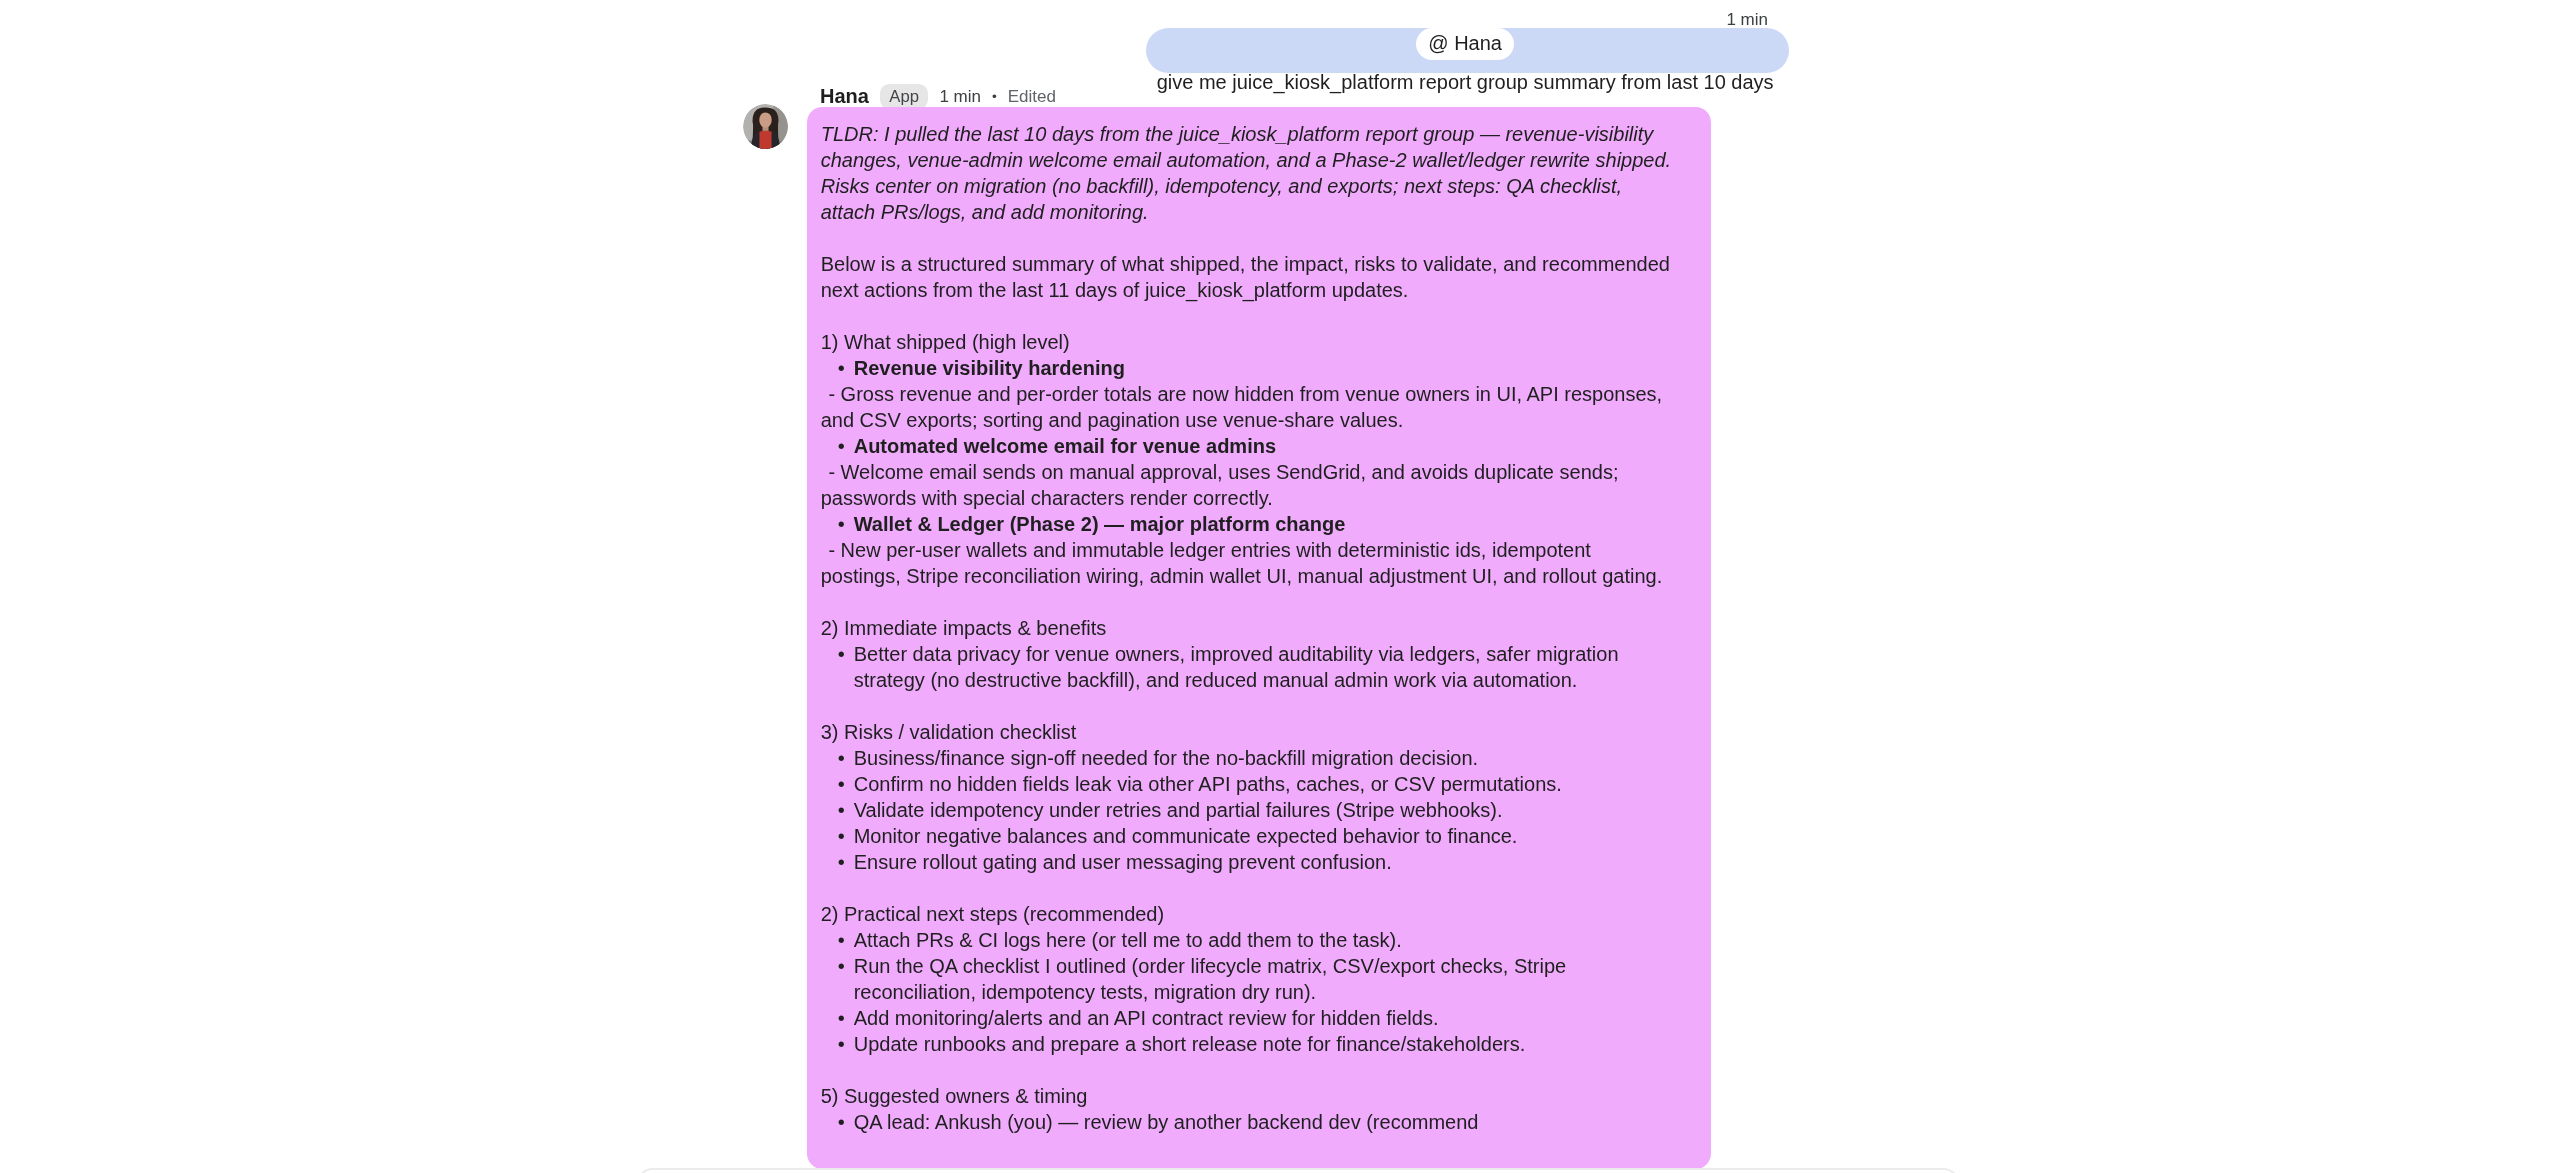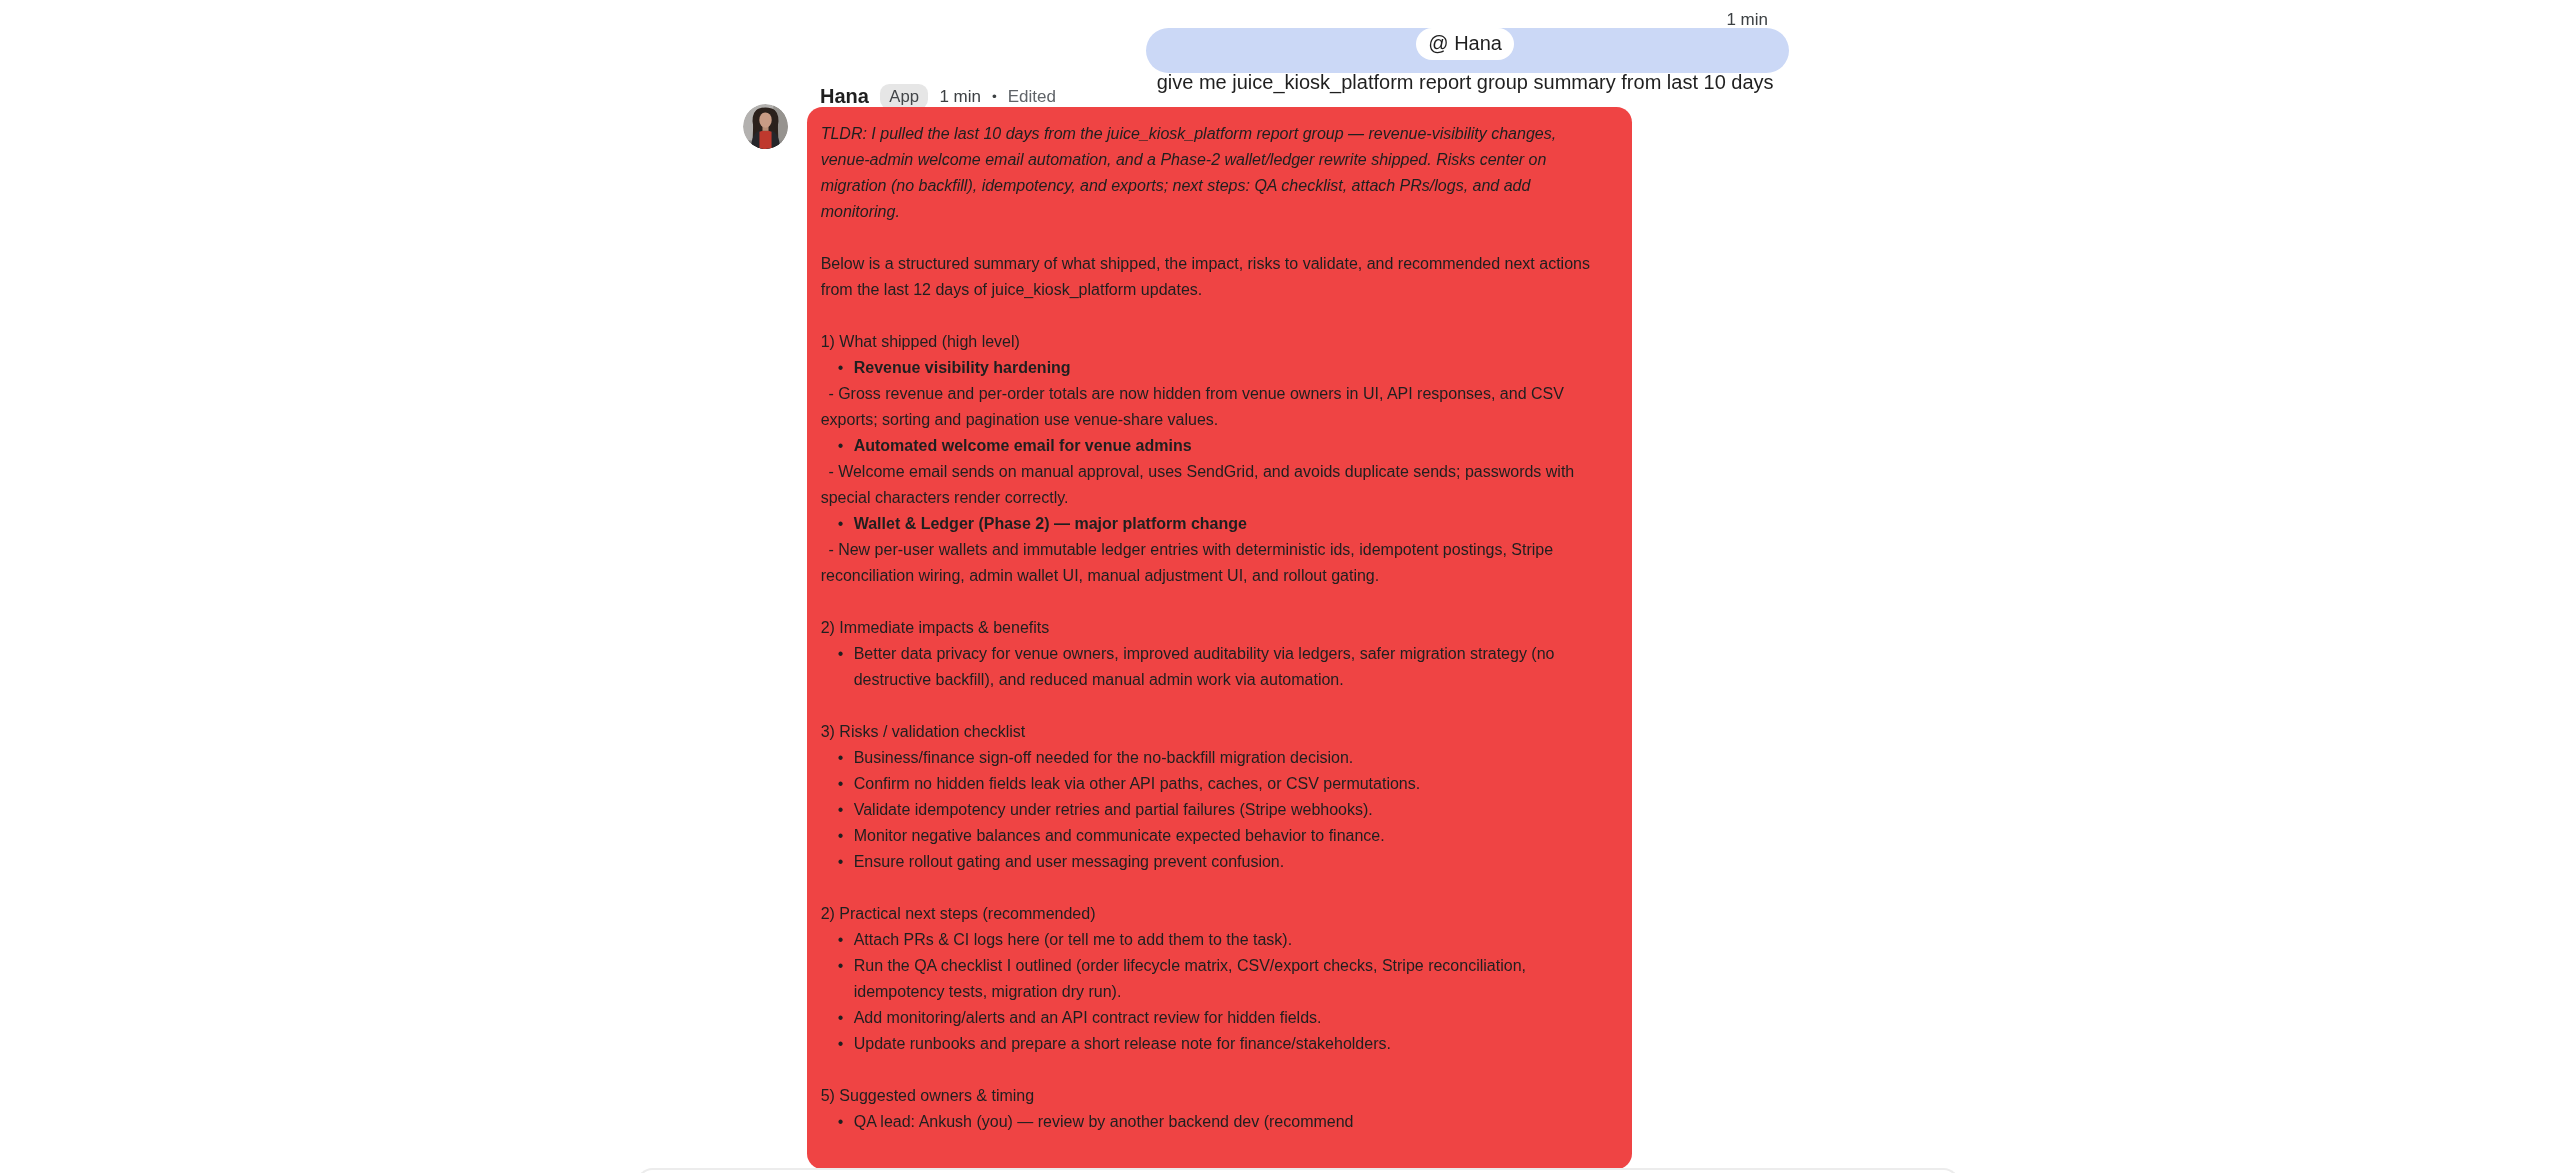--- a/index.html
+++ b/index.html
@@ -49,24 +49,24 @@
     background: #e6e6e6; color: #424548;
     font-size: 16.7px; padding: 2.6px 9.4px; border-radius: 9.4px;
   }
   .meta-time { font-size: 17px; color: #3c4043; }
   .meta-dot { font-size: 13.7px; color: #3c4043; }
   .meta-edited { font-size: 17px; color: #5f6368; }
 
   
   .msg-block {
     position: absolute; left: 807px; top: 107px;
-    width: 825px; height: 1062px;
-    background: #ef4444; border-radius: 15.4px;
+    width: 904px; height: 1062px;
+    background: #f0abfc; border-radius: 15.4px;
     padding: 13.7px 39px 0 13.7px;
-    font-size: 16px; line-height: 26px;
+    font-size: 20px; line-height: 26px;
     overflow: hidden;
   }
   .msg-block p { margin: 0; }
   .tldr { font-style: italic; }
   .sp { height: 26px; }
   .dash { text-indent: 7.7px; }
   .msg-block ul { list-style: none; margin: 0; padding: 0; }
   .msg-block li { position: relative; padding-left: 33px; }
   .msg-block li::before {
     content: "\2022";
@@ -120,21 +120,21 @@
   <span class="sender">Hana</span>
   <span class="app-badge">App</span>
   <span class="meta-time">1 min</span>
   <span class="meta-dot">•</span>
   <span class="meta-edited">Edited</span>
 </div>
 
 <div class="msg-block">
   <p class="tldr">TLDR: I pulled the last 10 days from the juice_kiosk_platform report group — revenue-visibility changes, venue-admin welcome email automation, and a Phase-2 wallet/ledger rewrite shipped. Risks center on migration (no backfill), idempotency, and exports; next steps: QA checklist, attach PRs/logs, and add monitoring.</p>
   <div class="sp"></div>
-  <p>Below is a structured summary of what shipped, the impact, risks to validate, and recommended next actions from the last 12 days of juice_kiosk_platform updates.</p>
+  <p>Below is a structured summary of what shipped, the impact, risks to validate, and recommended next actions from the last 11 days of juice_kiosk_platform updates.</p>
   <div class="sp"></div>
 
   <p class="h">1) What shipped (high level)</p>
   <ul>
     <li><span class="b-title">Revenue visibility hardening</span></li>
   </ul>
   <p class="dash">- Gross revenue and per-order totals are now hidden from venue owners in UI, API responses, and CSV exports; sorting and pagination use venue-share values.</p>
   <ul>
     <li><span class="b-title">Automated welcome email for venue admins</span></li>
   </ul>

